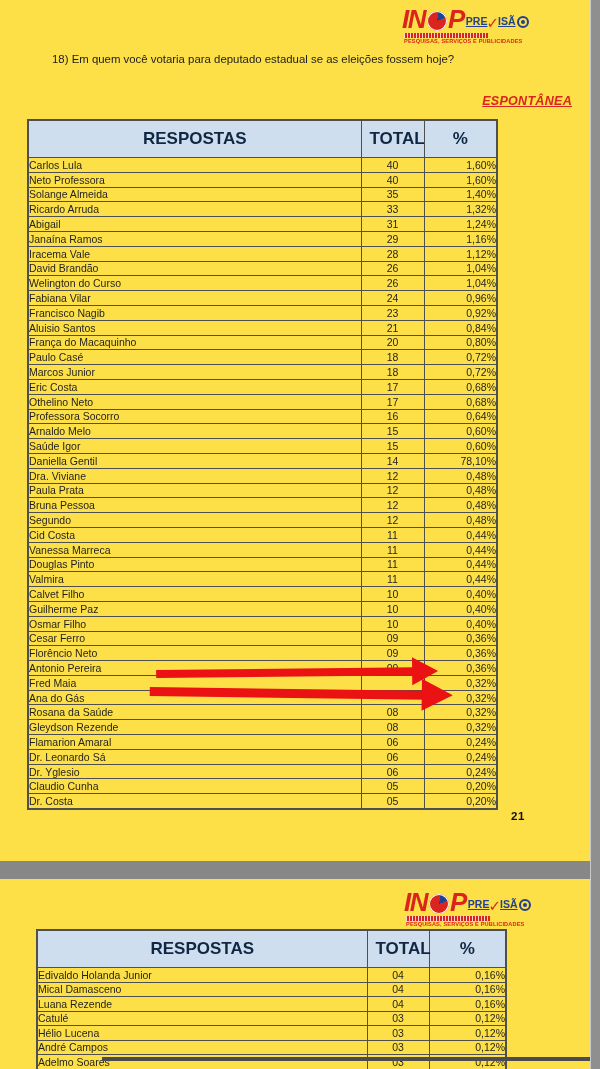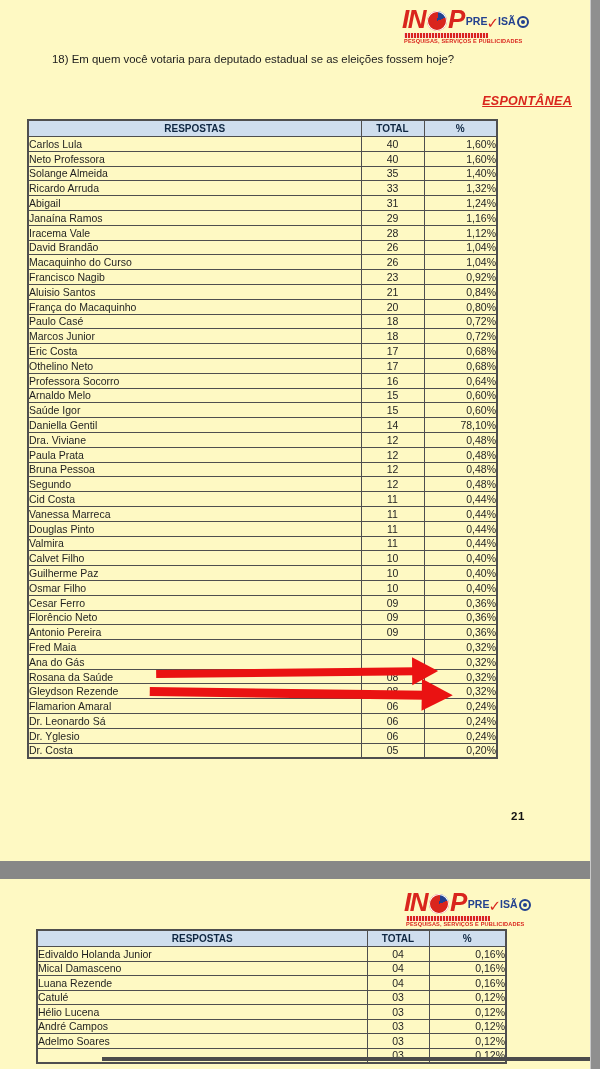--- a/index.html
+++ b/index.html
@@ -1,51 +1,51 @@
 <!DOCTYPE html>
 <html><head>
 <meta charset="utf-8">
 <style>
   html,body{margin:0;padding:0;background:#fff;}
-  .viewer{position:relative;width:600px;height:1069px;overflow:hidden;background:#fef9c3;
+  .viewer{position:relative;width:600px;height:1069px;overflow:hidden;background:#fde047;
           font-family:"Liberation Sans","DejaVu Sans",sans-serif;}
 
   
   .scroll-strip{position:absolute;top:0;right:0;width:9px;height:1069px;background:#8f8f8f;
                 border-left:1px solid #c9c9c9;z-index:60;}
 
   
   .page-gap{position:absolute;left:0;top:861px;width:600px;height:18px;background:#878787;z-index:5;}
 
   
   .logo{position:absolute;z-index:10;line-height:1;}
   .logo-row1{display:flex;align-items:flex-end;}
   .logo-inop{font-size:26px;font-weight:900;font-style:italic;color:#d9251d;letter-spacing:-1.5px;}
   .logo-pie{width:20px;height:20px;border-radius:50%;margin:0 1px 1px 2px;
             background:conic-gradient(from 10deg,#23418f 0 58deg,#d9251d 58deg 360deg);
             box-shadow:inset 0 0 0 1px #ffffff;}
   .logo-previsao{display:inline-flex;align-items:center;margin-left:2px;position:relative;top:-3px;}
-  .logo-pre,.logo-isa{font-size:10.5px;font-weight:800;color:#23418f;letter-spacing:0;}
+  .logo-pre,.logo-isa{font-size:10.5px;font-weight:800;color:#23418f;letter-spacing:0;text-decoration:underline;}
   .logo-check{font-size:15px;font-weight:900;color:#d9251d;margin:0 -1px;position:relative;top:1px;}
   .logo-odot{width:8px;height:8px;border:2px solid #23418f;border-radius:50%;position:relative;margin-left:1px;}
   .logo-odot::after{content:"";position:absolute;left:2px;top:2px;width:4px;height:4px;border-radius:50%;background:#23418f;}
   .logo-strip{height:5px;width:84px;margin:1px 0 1px 2px;background:#d9251d;
               background-image:repeating-linear-gradient(90deg,rgba(255,255,255,.8) 0 1px,transparent 1px 3px);}
   .logo-tagline{font-size:5.6px;font-weight:800;color:#d9251d;letter-spacing:.15px;margin-left:2px;white-space:nowrap;}
 
   
   .question{position:absolute;left:18px;top:53px;width:560px;font-size:11.4px;color:#1c1c1c;z-index:3;margin-left:34px;}
   .section-title-wrap{position:absolute;left:0;top:91px;width:572px;text-align:right;}
   .section-title{font-size:12.5px;font-weight:bold;font-style:italic;color:#d9251d;
                  text-decoration:underline;letter-spacing:.3px;}
 
   
   table.results{border-collapse:collapse;table-layout:fixed;position:absolute;z-index:4;}
-  table.results th{background:#cfdeee;border:1px solid #4f4f4f;font-size:10px;font-weight:bold;
-                   color:#0f2742;padding:0;height:15px;}
+  table.results th{background:#cfdeee;border:1px solid #4f4f4f;font-size:17px;font-weight:bold;
+                   color:#0f2742;padding:8px;height:15px;}
   table.results td{border:1px solid #4f4f4f;font-size:10.5px;color:#1f1f1f;padding:0;overflow:hidden;white-space:nowrap;}
   table.results{border:2px solid #4f4f4f;}
   td.c-name{padding-left:7px;}
   td.c-total{text-align:center;}
   td.c-pct{text-align:right;padding-right:5px;}
 
   #table1{left:27px;top:119px;width:469px;}
   #table1 col:nth-child(1){width:333px;}
   #table1 col:nth-child(2){width:63px;}
   #table1 col:nth-child(3){width:73px;}
@@ -149,23 +149,28 @@
           <td class="c-name">Iracema Vale</td>
           <td class="c-total">28</td>
           <td class="c-pct">1,12%</td>
         </tr>
         <tr>
           <td class="c-name">David Brandão</td>
           <td class="c-total">26</td>
           <td class="c-pct">1,04%</td>
         </tr>
         <tr>
-          <td class="c-name">Macaquinho do Curso</td>
+          <td class="c-name">Welington do Curso</td>
           <td class="c-total">26</td>
           <td class="c-pct">1,04%</td>
+        </tr>
+        <tr>
+          <td class="c-name">Fabiana Vilar</td>
+          <td class="c-total">24</td>
+          <td class="c-pct">0,96%</td>
         </tr>
         <tr>
           <td class="c-name">Francisco Nagib</td>
           <td class="c-total">23</td>
           <td class="c-pct">0,92%</td>
         </tr>
         <tr>
           <td class="c-name">Aluisio Santos</td>
           <td class="c-total">21</td>
           <td class="c-pct">0,84%</td>
@@ -312,20 +317,25 @@
         </tr>
         <tr>
           <td class="c-name">Dr. Leonardo Sá</td>
           <td class="c-total">06</td>
           <td class="c-pct">0,24%</td>
         </tr>
         <tr>
           <td class="c-name">Dr. Yglesio</td>
           <td class="c-total">06</td>
           <td class="c-pct">0,24%</td>
+        </tr>
+        <tr>
+          <td class="c-name">Claudio Cunha</td>
+          <td class="c-total">05</td>
+          <td class="c-pct">0,20%</td>
         </tr>
         <tr>
           <td class="c-name">Dr. Costa</td>
           <td class="c-total">05</td>
           <td class="c-pct">0,20%</td>
         </tr>
       </tbody>
     </table>
 
   <div class="arrow" id="arrow1">

